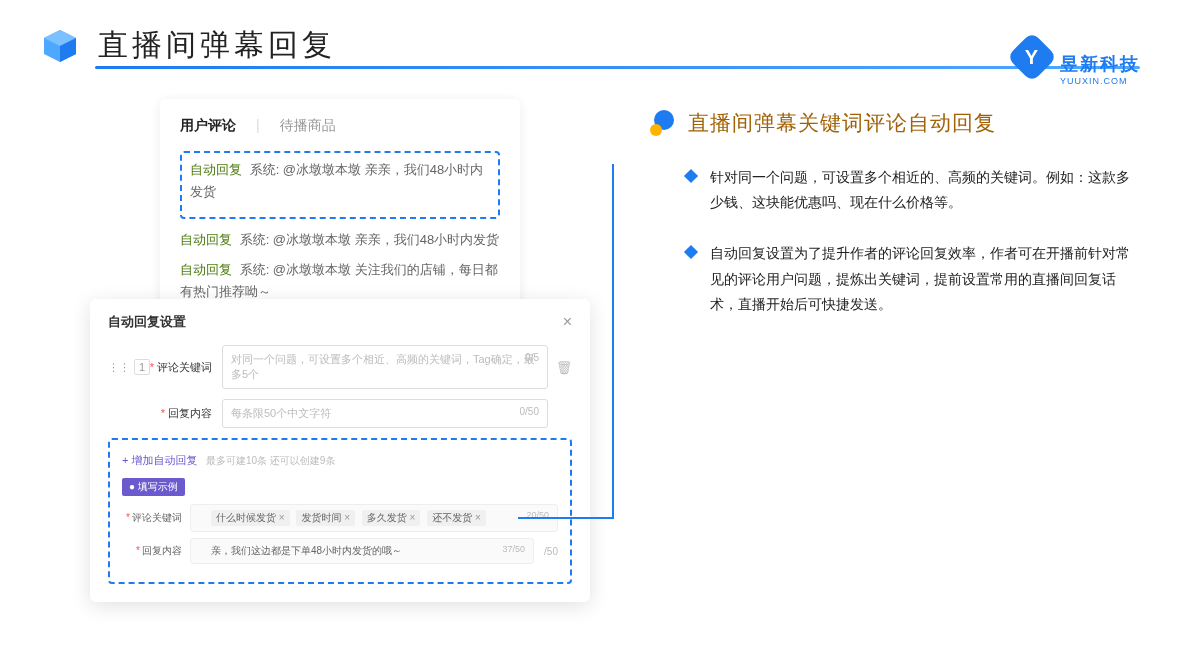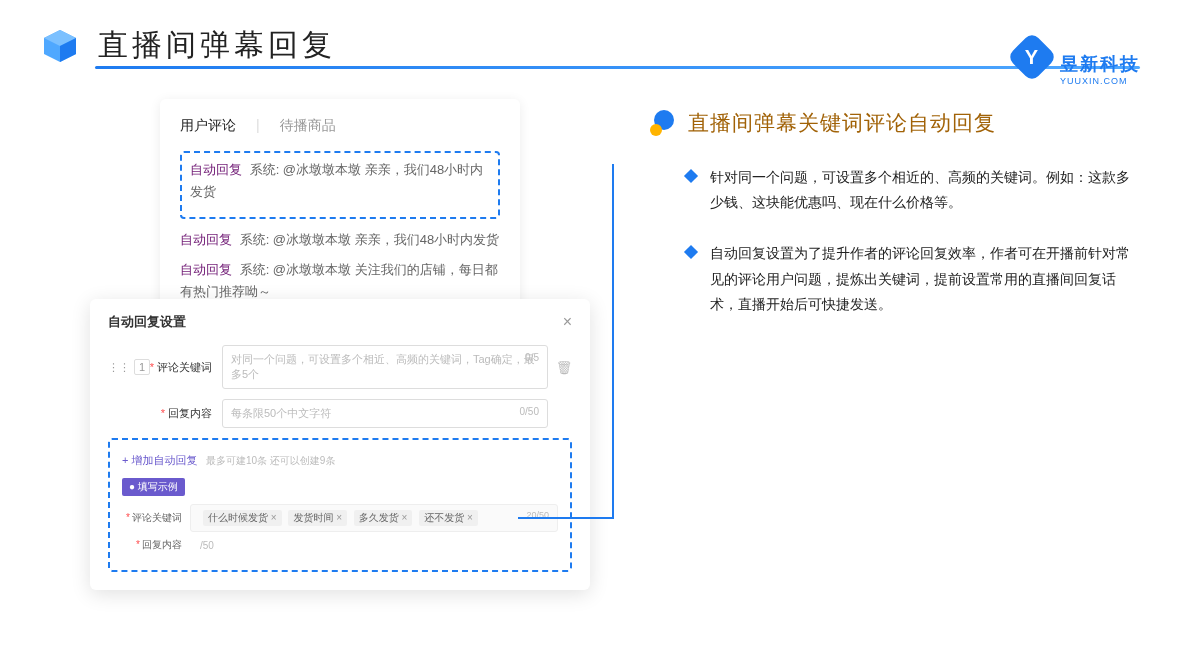--- a/index.html
+++ b/index.html
@@ -16,26 +16,26 @@
 .logo-sub { font-size: 9px; color: #1e7bf0; letter-spacing: 1px; }
 
 .header-divider { height: 3px; background: linear-gradient(to right, #1e7bf0, #4fa8ff); margin: 0 40px 0 95px; border-radius: 2px; }
 
 .content { display: flex; padding: 30px 40px 20px 90px; gap: 60px; }
 
 .left-panel { position: relative; width: 500px; }
 
 .comment-card { width: 360px; background: #fff; box-shadow: 0 2px 12px rgba(0,0,0,0.08); border-radius: 6px; padding: 18px 20px 28px; margin-left: 70px; }
 .comment-tabs { display: flex; gap: 20px; font-size: 14px; margin-bottom: 16px; }
-.tab-active { font-weight: normal; color: #222; }
+.tab-active { font-weight: bold; color: #222; }
 .tab-inactive { color: #999; }
 
 .highlight-box { border: 2px dashed #1e7bf0; border-radius: 4px; padding: 6px 8px; margin-bottom: 10px; position: relative; }
 .comment-row { font-size: 13px; line-height: 1.7; margin-bottom: 8px; }
-.auto-reply-tag { color: #701a75; margin-right: 4px; }
+.auto-reply-tag { color: #4d7c0f; margin-right: 4px; }
 .comment-system { color: #666; }
 
 .settings-card { position: absolute; top: 200px; left: 0; width: 500px; background: #fff; box-shadow: 0 4px 20px rgba(0,0,0,0.12); border-radius: 6px; padding: 14px 18px 18px; }
 .settings-header { display: flex; justify-content: space-between; align-items: center; margin-bottom: 14px; }
 .settings-title { font-size: 13px; font-weight: bold; color: #333; }
 .close-btn { color: #999; font-size: 16px; cursor: pointer; }
 
 .form-row { display: flex; align-items: center; margin-bottom: 10px; font-size: 11px; }
 .row-index { width: 20px; color: #999; display: flex; align-items: center; }
 .row-index-num { border: 1px solid #ddd; padding: 1px 4px; border-radius: 2px; margin-left: 4px; }
@@ -45,21 +45,21 @@
 .row-input .count { position: absolute; right: 8px; top: 6px; color: #bbb; font-size: 10px; }
 .trash-icon { width: 16px; margin-left: 8px; color: #bbb; font-size: 13px; }
 
 .highlight-example { border: 2px dashed #1e7bf0; border-radius: 4px; padding: 10px 12px 12px; margin-top: 4px; }
 .add-link { color: #6a5acd; font-size: 11px; margin-bottom: 8px; display: inline-block; }
 .add-hint { color: #bbb; font-size: 10px; margin-left: 4px; }
 .example-badge { background: #6a5acd; color: #fff; font-size: 10px; padding: 2px 7px; border-radius: 2px; display: inline-block; margin-bottom: 8px; }
 .example-row { display: flex; align-items: center; margin-bottom: 6px; font-size: 10px; }
 .example-label { width: 60px; color: #666; text-align: right; margin-right: 8px; }
 .example-label::before { content: "*"; color: #ff4d4f; margin-right: 2px; }
-.example-input { flex: 1; border: 1px solid #eee; border-radius: 3px; padding: 5px 12px; background: #fafafa; position: relative; color: #666; }
+.example-input { flex: 1; border: 1px solid #eee; border-radius: 3px; padding: 5px 20px; background: #fafafa; position: relative; color: #666; }
 .tag { background: #f0f0f0; border-radius: 2px; padding: 1px 5px; margin-right: 4px; display: inline-block; font-size: 10px; color: #666; }
 .tag::after { content: " ×"; color: #999; }
 .example-input .count { position: absolute; right: 8px; top: 5px; color: #bbb; font-size: 9px; }
 .side-count { margin-left: 10px; color: #bbb; font-size: 10px; }
 
 .connector1 { position: absolute; border-right: 2px solid #1e7bf0; border-bottom: 2px solid #1e7bf0; }
 
 .right-panel { flex: 1; padding-top: 10px; }
 .section-head { display: flex; align-items: center; margin-bottom: 28px; }
 .section-icon { width: 26px; height: 26px; position: relative; margin-right: 12px; }
@@ -155,20 +155,24 @@
           <div class="example-input">
             <span class="tag">什么时候发货</span>
             <span class="tag">发货时间</span>
             <span class="tag">多久发货</span>
             <span class="tag">还不发货</span>
             <span class="count">20/50</span>
           </div>
         </div>
         <div class="example-row">
           <span class="example-label">回复内容</span>
+          <div class="example-input">
+            <span>亲，我们这边都是下单48小时内发货的哦～</span>
+            <span class="count">37/50</span>
+          </div>
           <span class="side-count">/50</span>
         </div>
       </div>
     </div>
 
     <div class="connector1" style="top:65px; left:428px; width:96px; height:355px;"></div>
   </div>
 
   <div class="right-panel">
     <div class="section-head">

